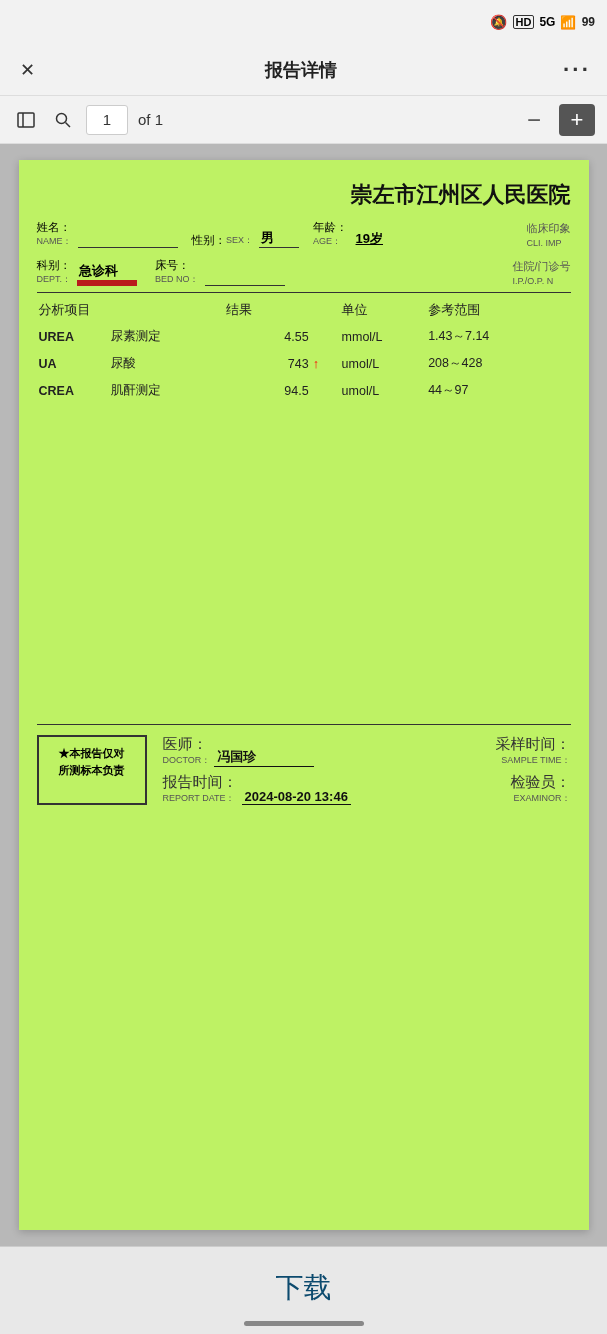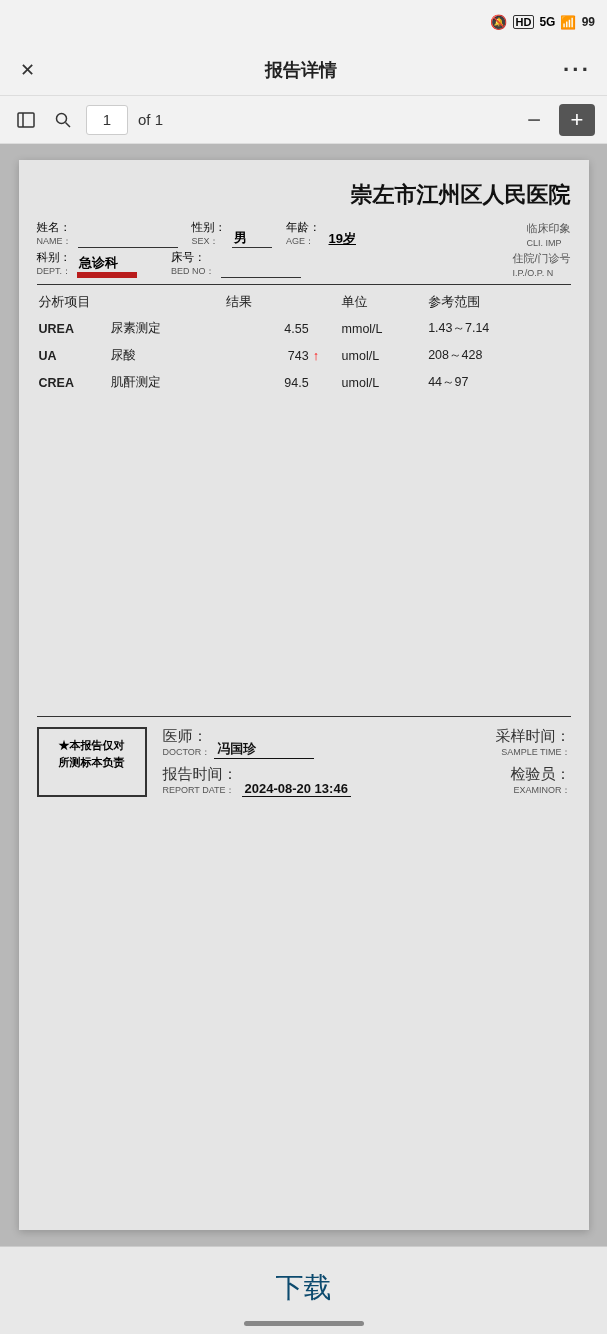--- a/index.html
+++ b/index.html
@@ -132,21 +132,21 @@
       flex: 1;
       background: #b8b8b8;
       padding: 16px 10px;
       display: flex;
       justify-content: center;
     }
 
     
     .report-page {
       width: 570px;
-      background: #e5e5e5;
+      background: #bef264;
       padding: 20px 18px 24px 18px;
       box-shadow: 0 2px 8px rgba(0,0,0,0.2);
     }
 
     .report-header {
       text-align: right;
       font-size: 22px;
       font-weight: bold;
       color: #111;
       margin-bottom: 10px;
@@ -304,28 +304,28 @@
   <div class="toolbar-spacer"></div>
   <button class="zoom-btn" style="font-size:24px;color:#555;">−</button>
   <button class="zoom-btn plus">+</button>
 </div>
 
 <div class="doc-area">
   <div class="report-page">
 
     <div class="report-header">崇左市江州区人民医院</div>
 
-    <div style="display:flex; align-items:flex-end; gap:6px; margin-bottom:2px; font-size:11px;">
+    <div style="display:flex; align-items:flex-end; gap:6px; margin-bottom:10px; font-size:11px;">
       <div style="display:flex; flex-direction:column; align-items:flex-start;">
         <span style="font-size:11.5px;">姓名：</span>
         <span style="font-size:9px;color:#555;">NAME：</span>
       </div>
       <span style="border-bottom:1px solid #333;min-width:100px;display:inline-block;height:16px;"></span>
 
-      <div style="display:flex; flex-direction:column; align-items:flex-start; margin-left:8px;">
+      <div style="display:flex; flex-direction:row; align-items:center; margin-left:8px;">
         <span style="font-size:11.5px;">性别：</span>
         <span style="font-size:9px;color:#555;">SEX：</span>
       </div>
       <span style="border-bottom:1px solid #333;min-width:40px;display:inline-block;font-size:13px;font-weight:700;padding:0 2px;">男</span>
 
       <div style="display:flex; flex-direction:column; align-items:flex-start; margin-left:8px;justify-content:space-between;">
         <span style="font-size:11.5px;">年龄：</span>
         <span style="font-size:9px;color:#555;">AGE：</span>
       </div>
       <span style="text-decoration:underline;font-size:13px;font-weight:700;min-width:50px;display:inline-block;padding:0 2px;">19岁</span>
@@ -336,21 +336,21 @@
       </span>
     </div>
 
     <div style="display:flex; align-items:flex-end; gap:6px; margin-bottom:6px; font-size:11px;">
       <div style="display:flex; flex-direction:column; align-items:flex-start;">
         <span style="font-size:11.5px;">科别：</span>
         <span style="font-size:9px;color:#555;">DEPT.：</span>
       </div>
       <span style="border-bottom:6px solid #b91c1c;min-width:60px;display:inline-block;font-size:13px;font-weight:700;padding:0 2px;">急诊科</span>
 
-      <div style="display:flex; flex-direction:column; align-items:flex-start; margin-left:28px;">
+      <div style="display:flex; flex-direction:column; align-items:flex-start; margin-left:12px;">
         <span style="font-size:11.5px;">床号：</span>
         <span style="font-size:9px;color:#555;">BED NO：</span>
       </div>
       <span style="border-bottom:1px solid #333;min-width:80px;display:inline-block;height:16px;"></span>
 
       <span style="font-size:11px;color:#555;margin-left:auto;overflow:hidden;">
         <span>住院/门诊号</span><br>
         <span style="font-size:9px;">I.P./O.P. N</span>
       </span>
     </div>

